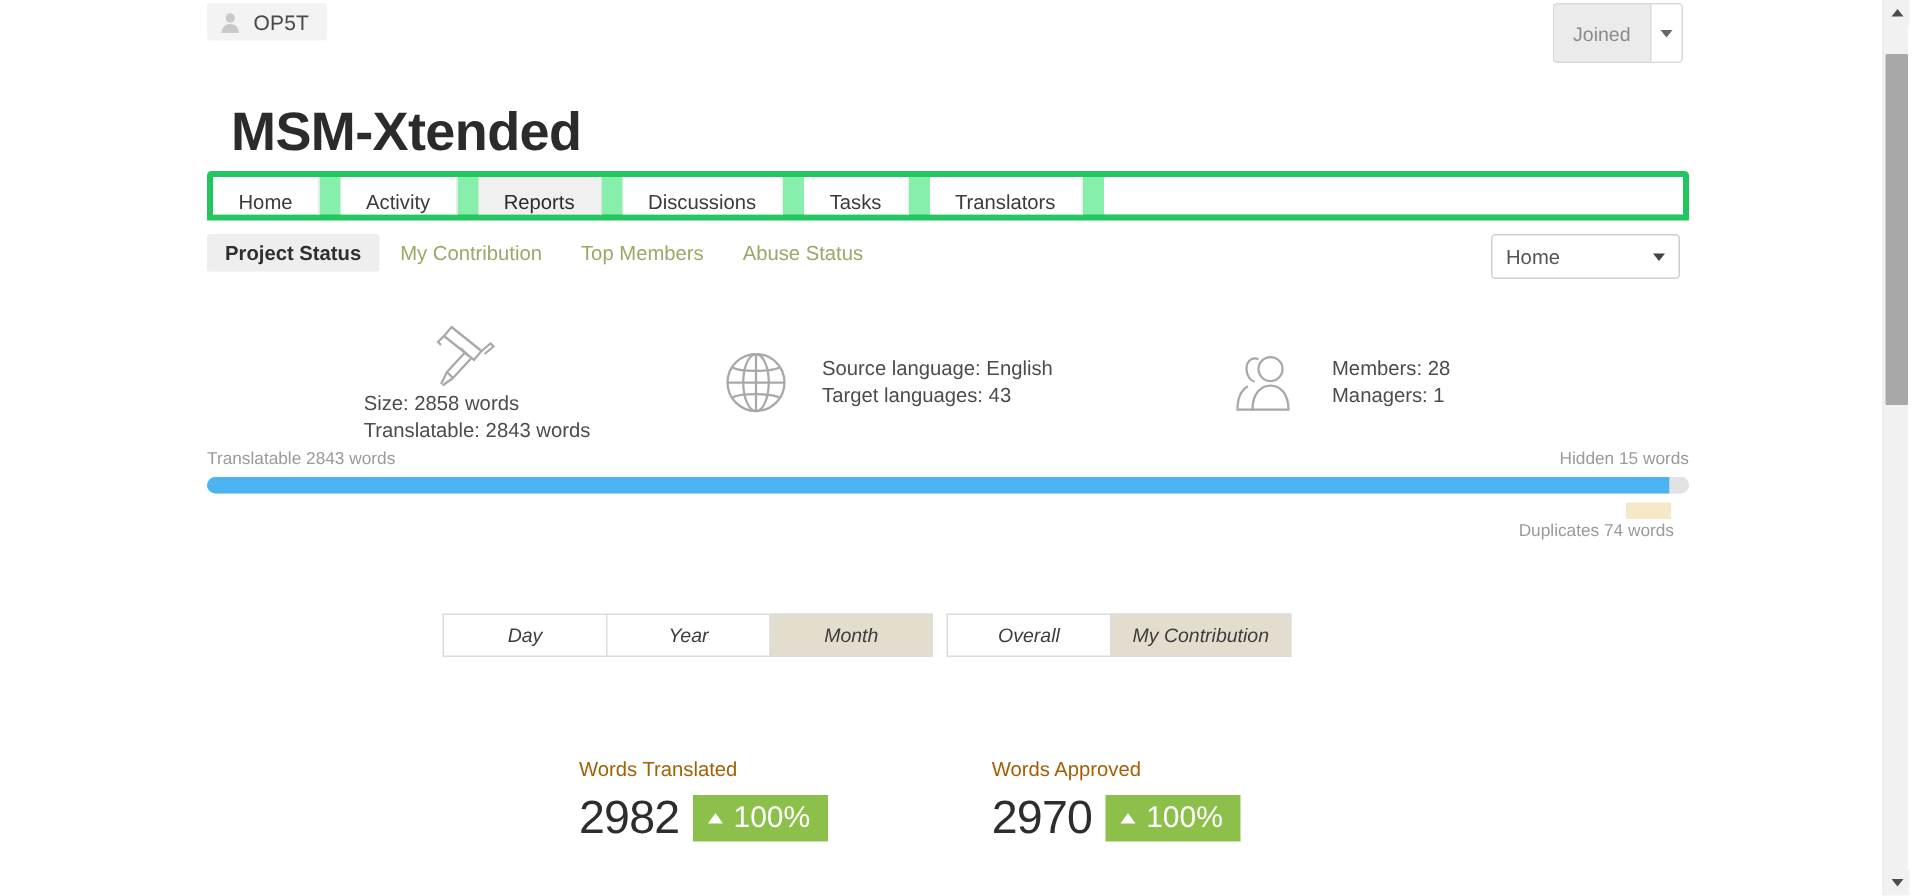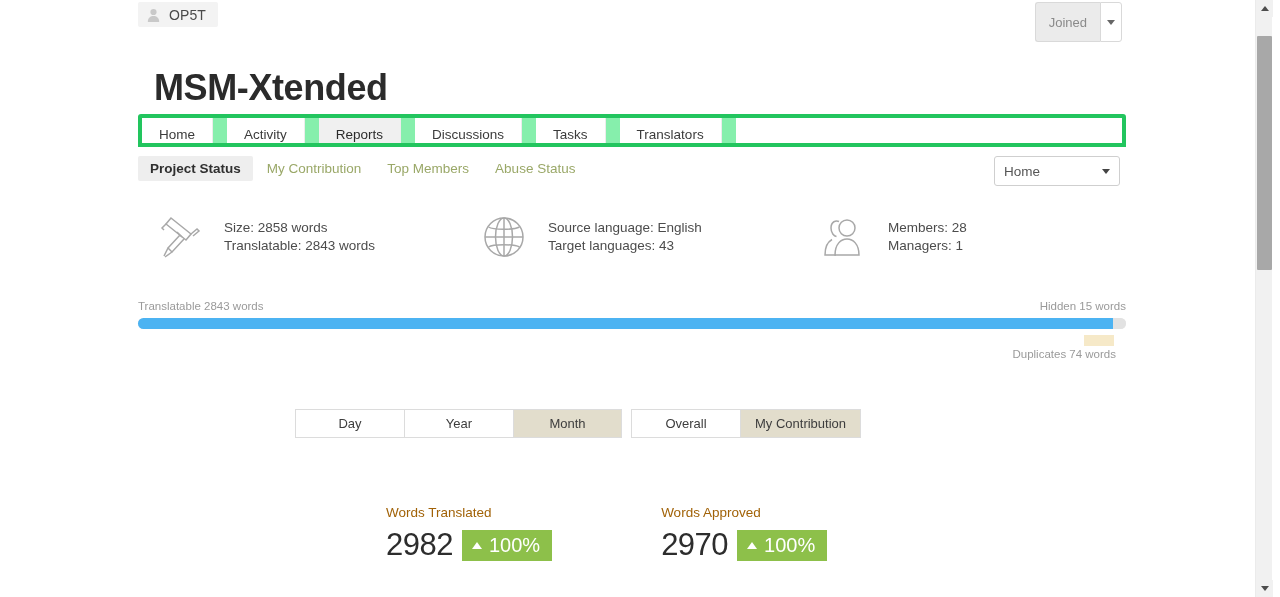--- a/index.html
+++ b/index.html
@@ -170,21 +170,21 @@
     display: flex;
   }
   .stat { display: flex; align-items: center; }
   .stat-ico { width: 56px; display:flex; justify-content:center; }
   .stat-text { margin-left: 16px; }
   .stat-text div {
     font-size: 13.5px;
     color: #4c4c4c;
     line-height: 18px;
   }
-  .stat-1 { width: 330px; padding-left: 14px; }
+  .stat-1 { width: 330px; padding-left: 14px; flex-direction: column; }
   .stat-2 { width: 340px; padding-left: 8px; }
   .stat-3 { width: 300px; padding-left: 8px; }
 
   
   .progress-wrap {
     position: absolute;
     left: 138px; top: 300px;
     width: 988px;
   }
   .prog-labels {
@@ -236,20 +236,21 @@
     min-width: 109px;
     display: flex; align-items: center; justify-content: center;
     background: #ffffff;
     border: 1px solid #dcdcdc;
     border-right: none;
     font-size: 13px;
     color: #3d3d3d;
     cursor: pointer;
     padding: 0 14px;
     white-space: nowrap;
+    font-style: italic;
   }
   .btn-group .gbtn:last-child { border-right: 1px solid #dcdcdc; }
   .btn-group .gbtn.active {
     background: #e2ddcc;
     color: #3d3d3d;
   }
   .group-gap { width: 9px; }
 
   
   .metrics {

